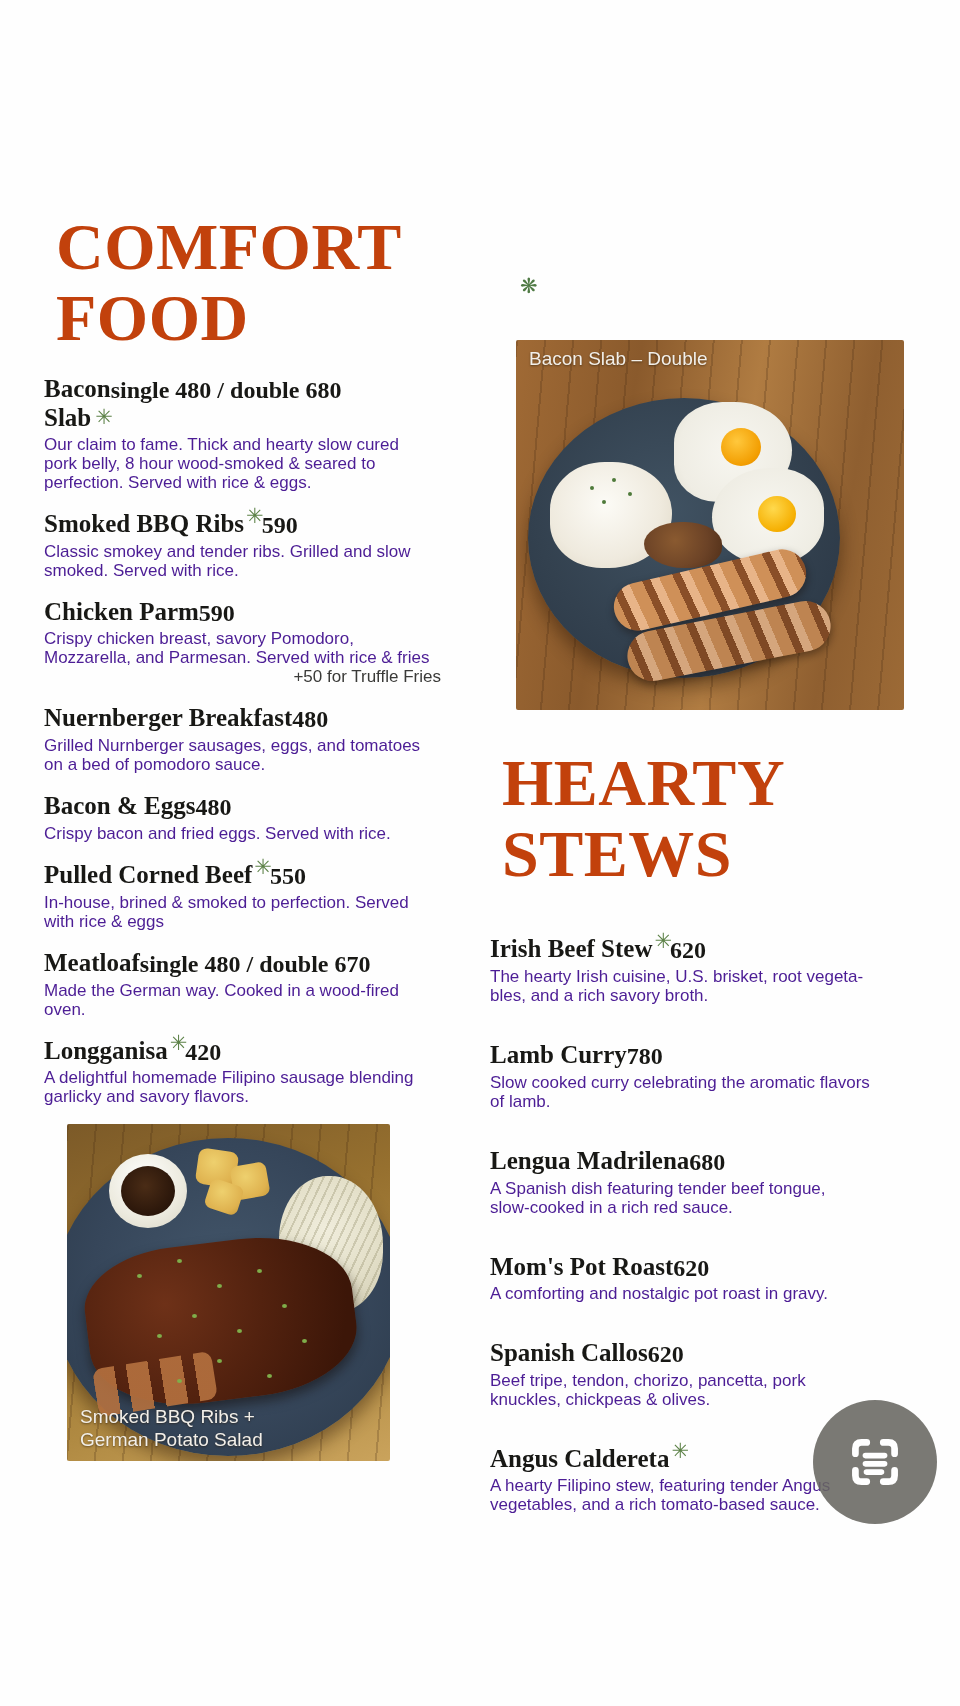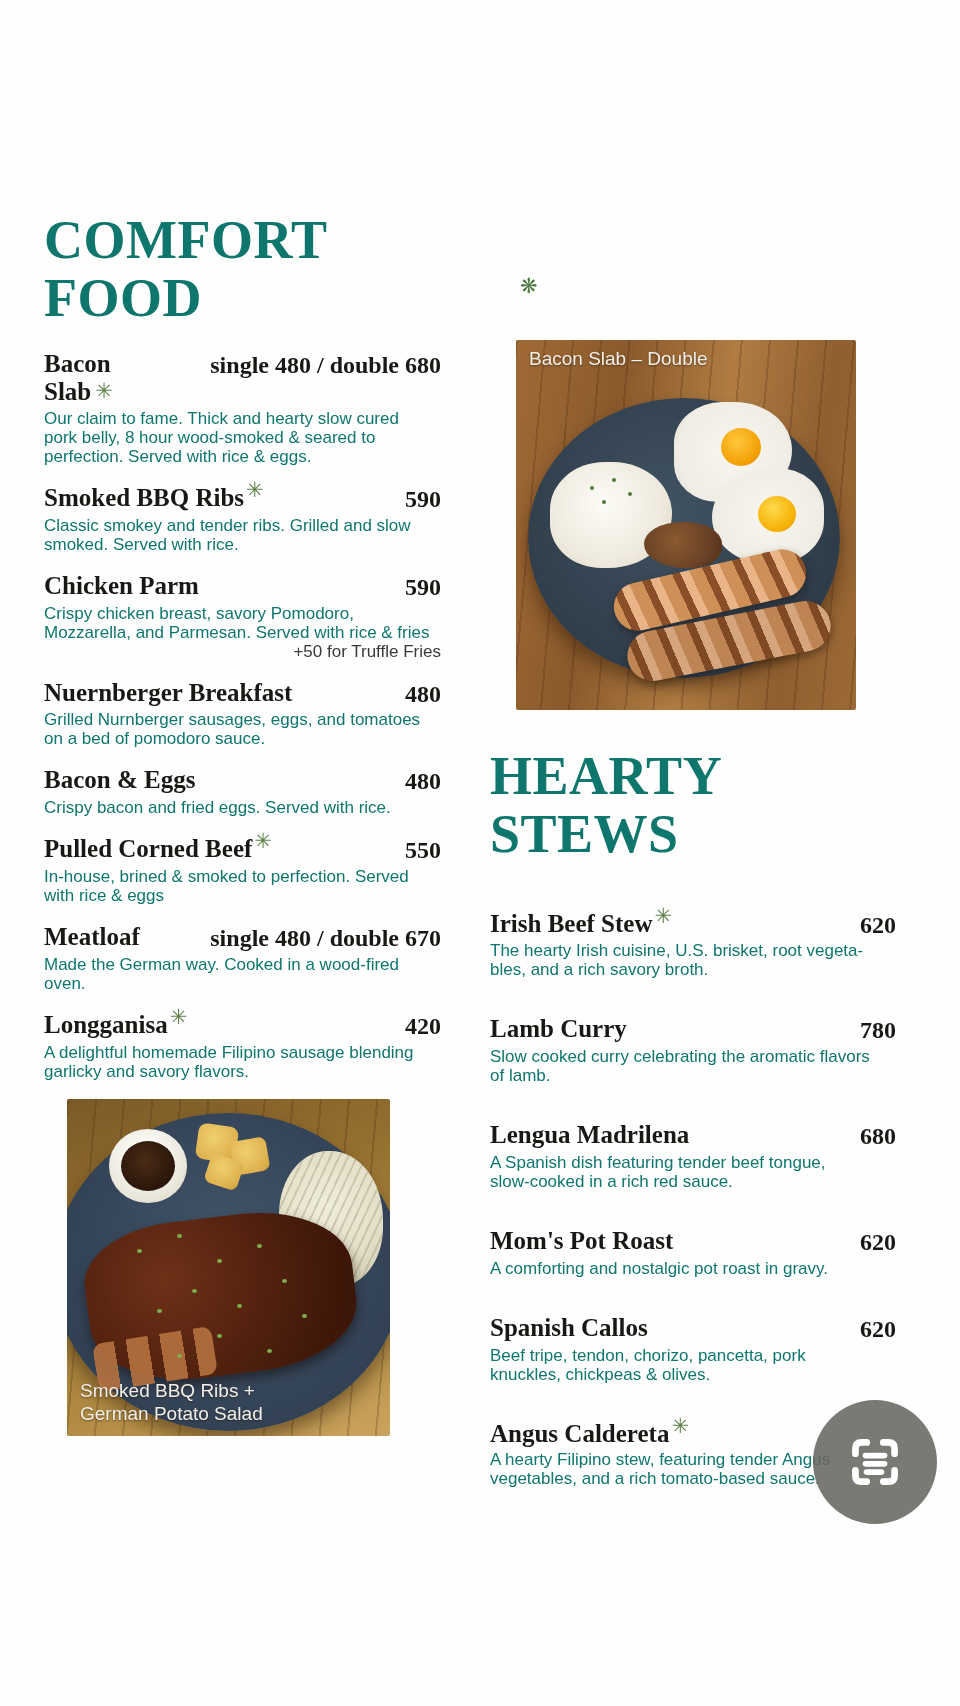--- a/index.html
+++ b/index.html
@@ -2,42 +2,42 @@
 <html><head>
 <meta charset="utf-8">
 <style>
   html,body{margin:0;padding:0;background:#e9e9e9;}
   .page{position:relative;width:960px;height:1706px;background:#fefefe;overflow:hidden;
         font-family:"Liberation Sans",sans-serif;}
   
   .col-left{position:absolute;left:44px;top:212px;width:397px;}
   .col-right{position:absolute;left:490px;top:270px;width:406px;}
   
-  .section-heading{font-family:"Liberation Serif",serif;font-weight:700;color:#0f766e;
-        font-size:54px;line-height:1.07;letter-spacing:.5px;white-space:pre-line;margin:0 0 22px 0;}
+  .section-heading{font-family:"Liberation Serif",serif;font-weight:700;color:#c2410c;
+        font-size:66px;line-height:1.07;letter-spacing:.5px;white-space:pre-line;margin:0 0 22px 12px;}
   
   .item{margin-bottom:18px;}
   .r-item{margin-bottom:36px;}
-  .item-row{display:flex;justify-content:space-between;align-items:flex-start;}
+  .item-row{display:flex;align-items:flex-start;}
   .item-name{font-family:"Liberation Serif",serif;font-weight:700;color:#181815;
         font-size:25px;line-height:1.15;white-space:pre-line;}
   .item-price{font-family:"Liberation Serif",serif;font-weight:700;color:#181815;
         font-size:24px;line-height:1.2;white-space:nowrap;padding-top:1px;}
   .star{color:#5d8248;font-size:21px;line-height:1;display:inline-block;
         position:relative;top:-9px;left:2px;font-weight:400;}
   .star-inline{top:-2px;left:4px;}
-  .item-desc{font-size:17px;line-height:19px;color:#0f766e;white-space:pre-line;margin-top:2px;}
+  .item-desc{font-size:17px;line-height:19px;color:#4c1d95;white-space:pre-line;margin-top:2px;}
   .extra-note{font-size:17px;line-height:19px;color:#3a3a38;text-align:right;}
   
   .note{display:flex;align-items:flex-start;margin-left:30px;}
   .note-icon{color:#4f7a44;font-size:21px;line-height:1;margin:5px 8px 0 0;}
   .note-text{font-size:16.5px;line-height:1.3;color:#2e2e2c;white-space:pre-line;}
   
   .photo{position:relative;overflow:hidden;border-radius:2px;}
-  .photo1{margin:44px 0 0 26px;width:340px;height:370px;}
+  .photo1{margin:44px 0 0 26px;width:388px;height:370px;}
   .photo2{margin:12px 0 0 23px;width:323px;height:337px;}
   .wood1{position:absolute;inset:0;
      background:linear-gradient(100deg,#a06a35 0%,#8a5a2c 28%,#b07c42 55%,#8f5f30 80%,#9c6a36 100%);}
   .wood2{position:absolute;inset:0;
      background:linear-gradient(160deg,#7c5a28 0%,#96702f 35%,#b08a42 70%,#caa35c 100%);}
   .grain{position:absolute;inset:0;
      background:repeating-linear-gradient(95deg,rgba(62,36,14,.22) 0 2px,transparent 2px 28px);}
   .plate1{position:absolute;left:12px;top:58px;width:312px;height:280px;border-radius:50%;
      background:radial-gradient(circle at 45% 40%,#405262 0%,#33414f 55%,#283442 100%);
      box-shadow:0 10px 18px rgba(40,20,5,.45);}

